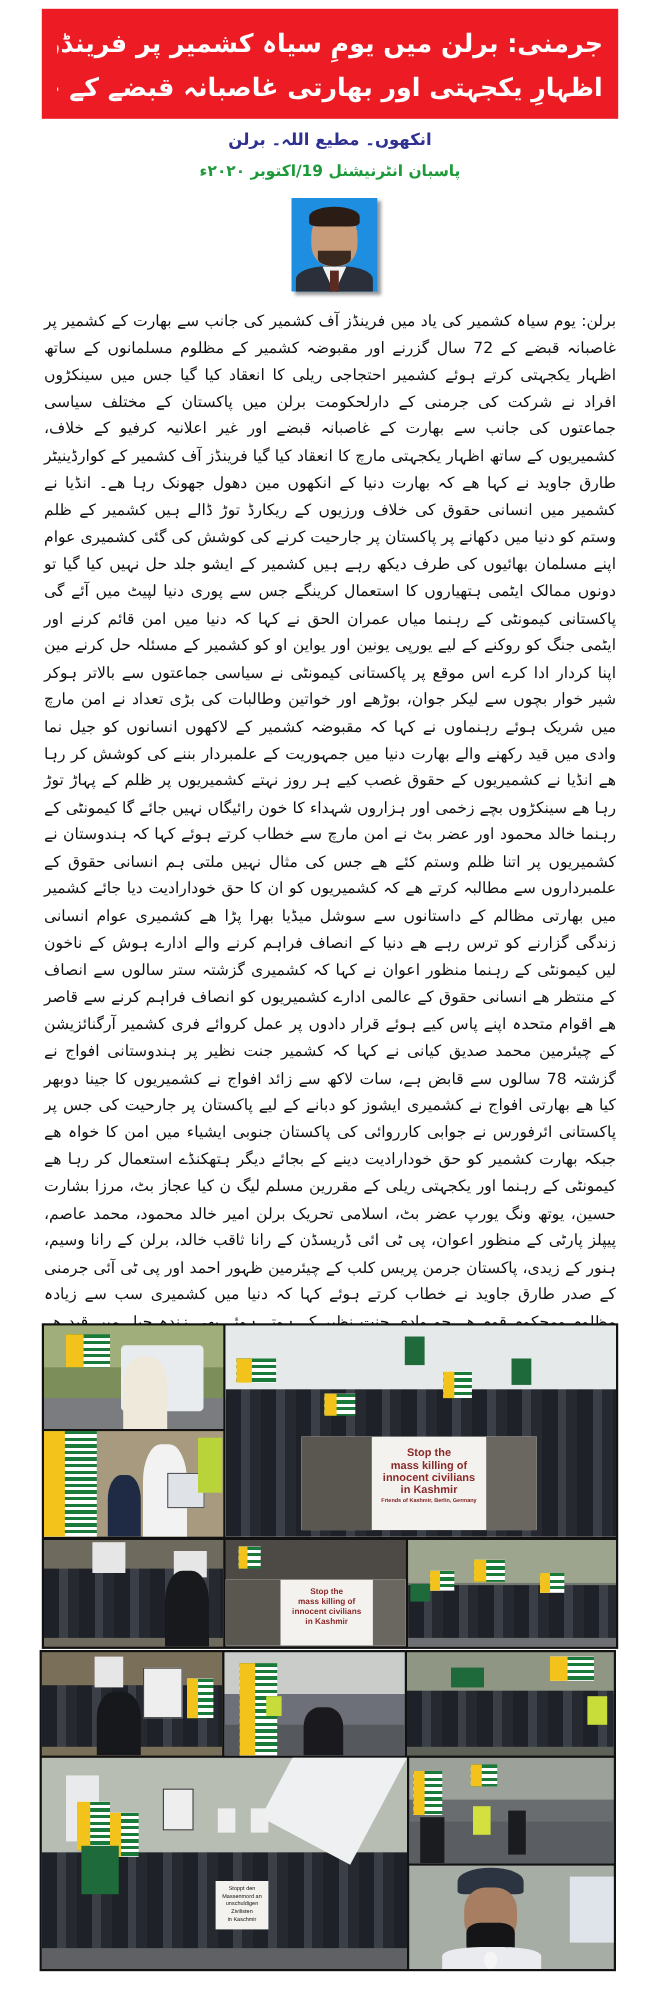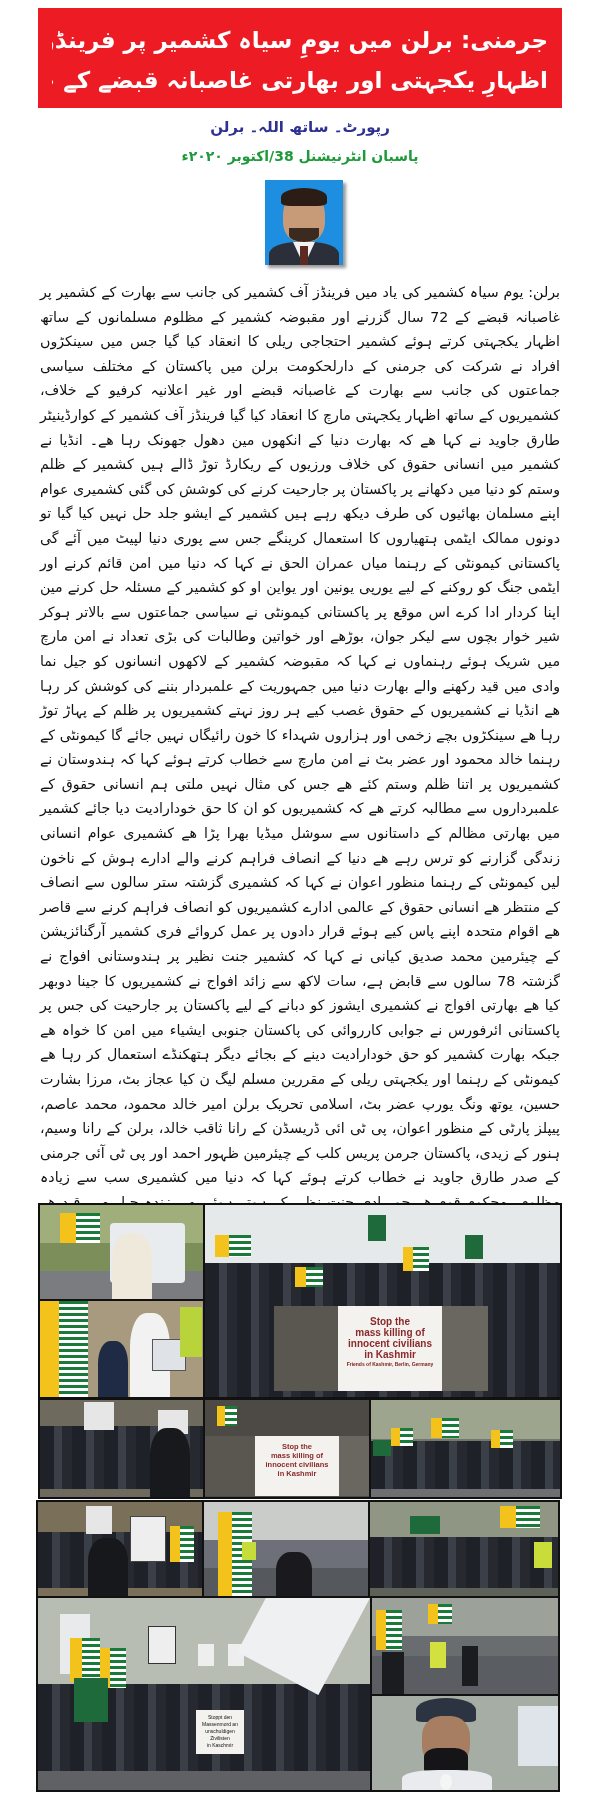--- a/index.html
+++ b/index.html
@@ -41,22 +41,22 @@
                  font-family: "Liberation Sans", sans-serif; font-weight: bold; }
 </style>
 </head>
 <body>
 
 <div class="banner">
   <div class="line">جرمنی: برلن میں یومِ سیاہ کشمیر پر فرینڈز آف کشمیر کی جانب مظلوم کشمیریوں سے</div>
   <div class="line">اظہارِ یکجہتی اور بھارتی غاصبانہ قبضے کے خلاف احتجاجی ریلی کا انعقاد</div>
 </div>
 
-<div class="byline reporter">رپورٹ۔ ساتھ اللہ۔ برلن</div>
-<div class="byline source">پاسبان انٹرنیشنل 38/اکتوبر ۲۰۲۰ء</div>
+<div class="byline reporter">انکھوں۔ مطیع اللہ۔ برلن</div>
+<div class="byline source">پاسبان انٹرنیشنل 19/اکتوبر ۲۰۲۰ء</div>
 
 <div class="portrait">
   <div class="suit"></div>
   <div class="collar"></div>
   <div class="tie"></div>
   <div class="face"></div>
   <div class="hair"></div>
   <div class="beard"></div>
 </div>
 

